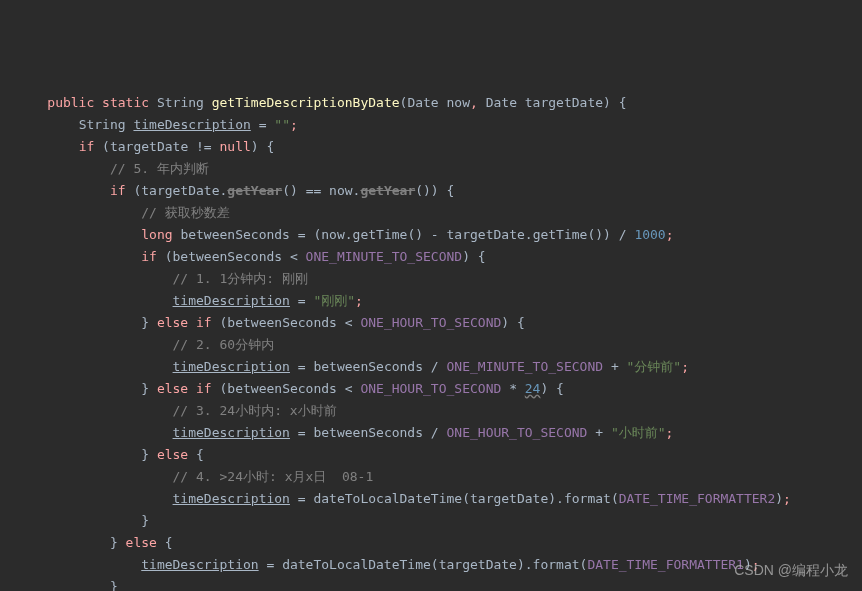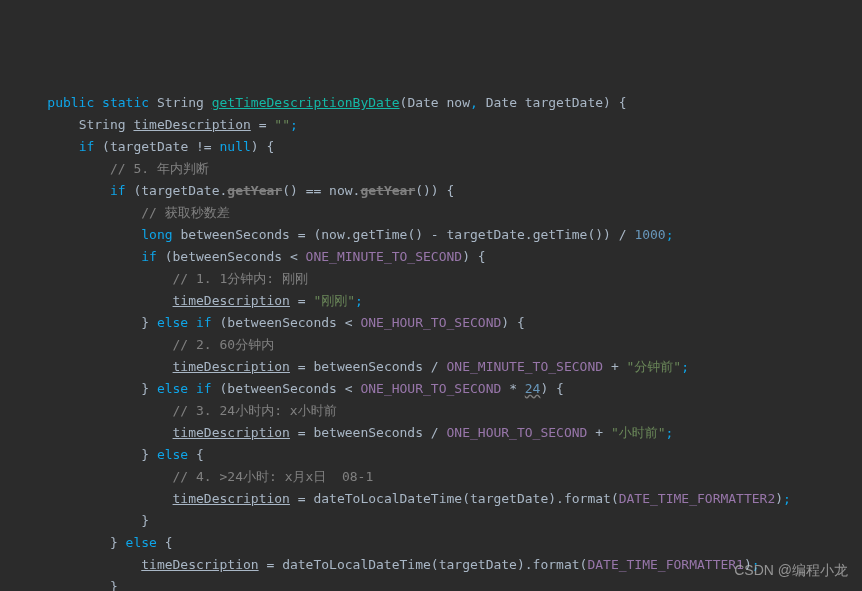--- a/index.html
+++ b/index.html
@@ -10,23 +10,23 @@
       line-height: 22px;
       color: #a9b7c6;
       padding: 4px 0;
       white-space: pre;
       overflow: hidden;
       width: 862px;
       height: 591px;
       position: relative;
     }
     .code-area { padding-left: 16px; }
-    .kw { color: #0ea5e9; }
+    .kw { color: #fca5a5; }
     .type { color: #a9b7c6; }
-    .method-decl { color: #14b8a6; text-decoration: underline; }
+    .method-decl { color: #fef9c3; }
     .param { color: #a9b7c6; }
     .var { color: #a9b7c6; }
     .var-u { color: #a9b7c6; text-decoration: underline; }
     .str { color: #6a8759; }
     .comment { color: #808080; }
     .num { color: #6897bb; }
     .const { color: #9876aa; }
     .method { color: #a9b7c6; margin-top: 31px; }
     .method-strike { color: #808080; text-decoration: line-through; font-weight: bold; }
     .paren { color: #a9b7c6; }

